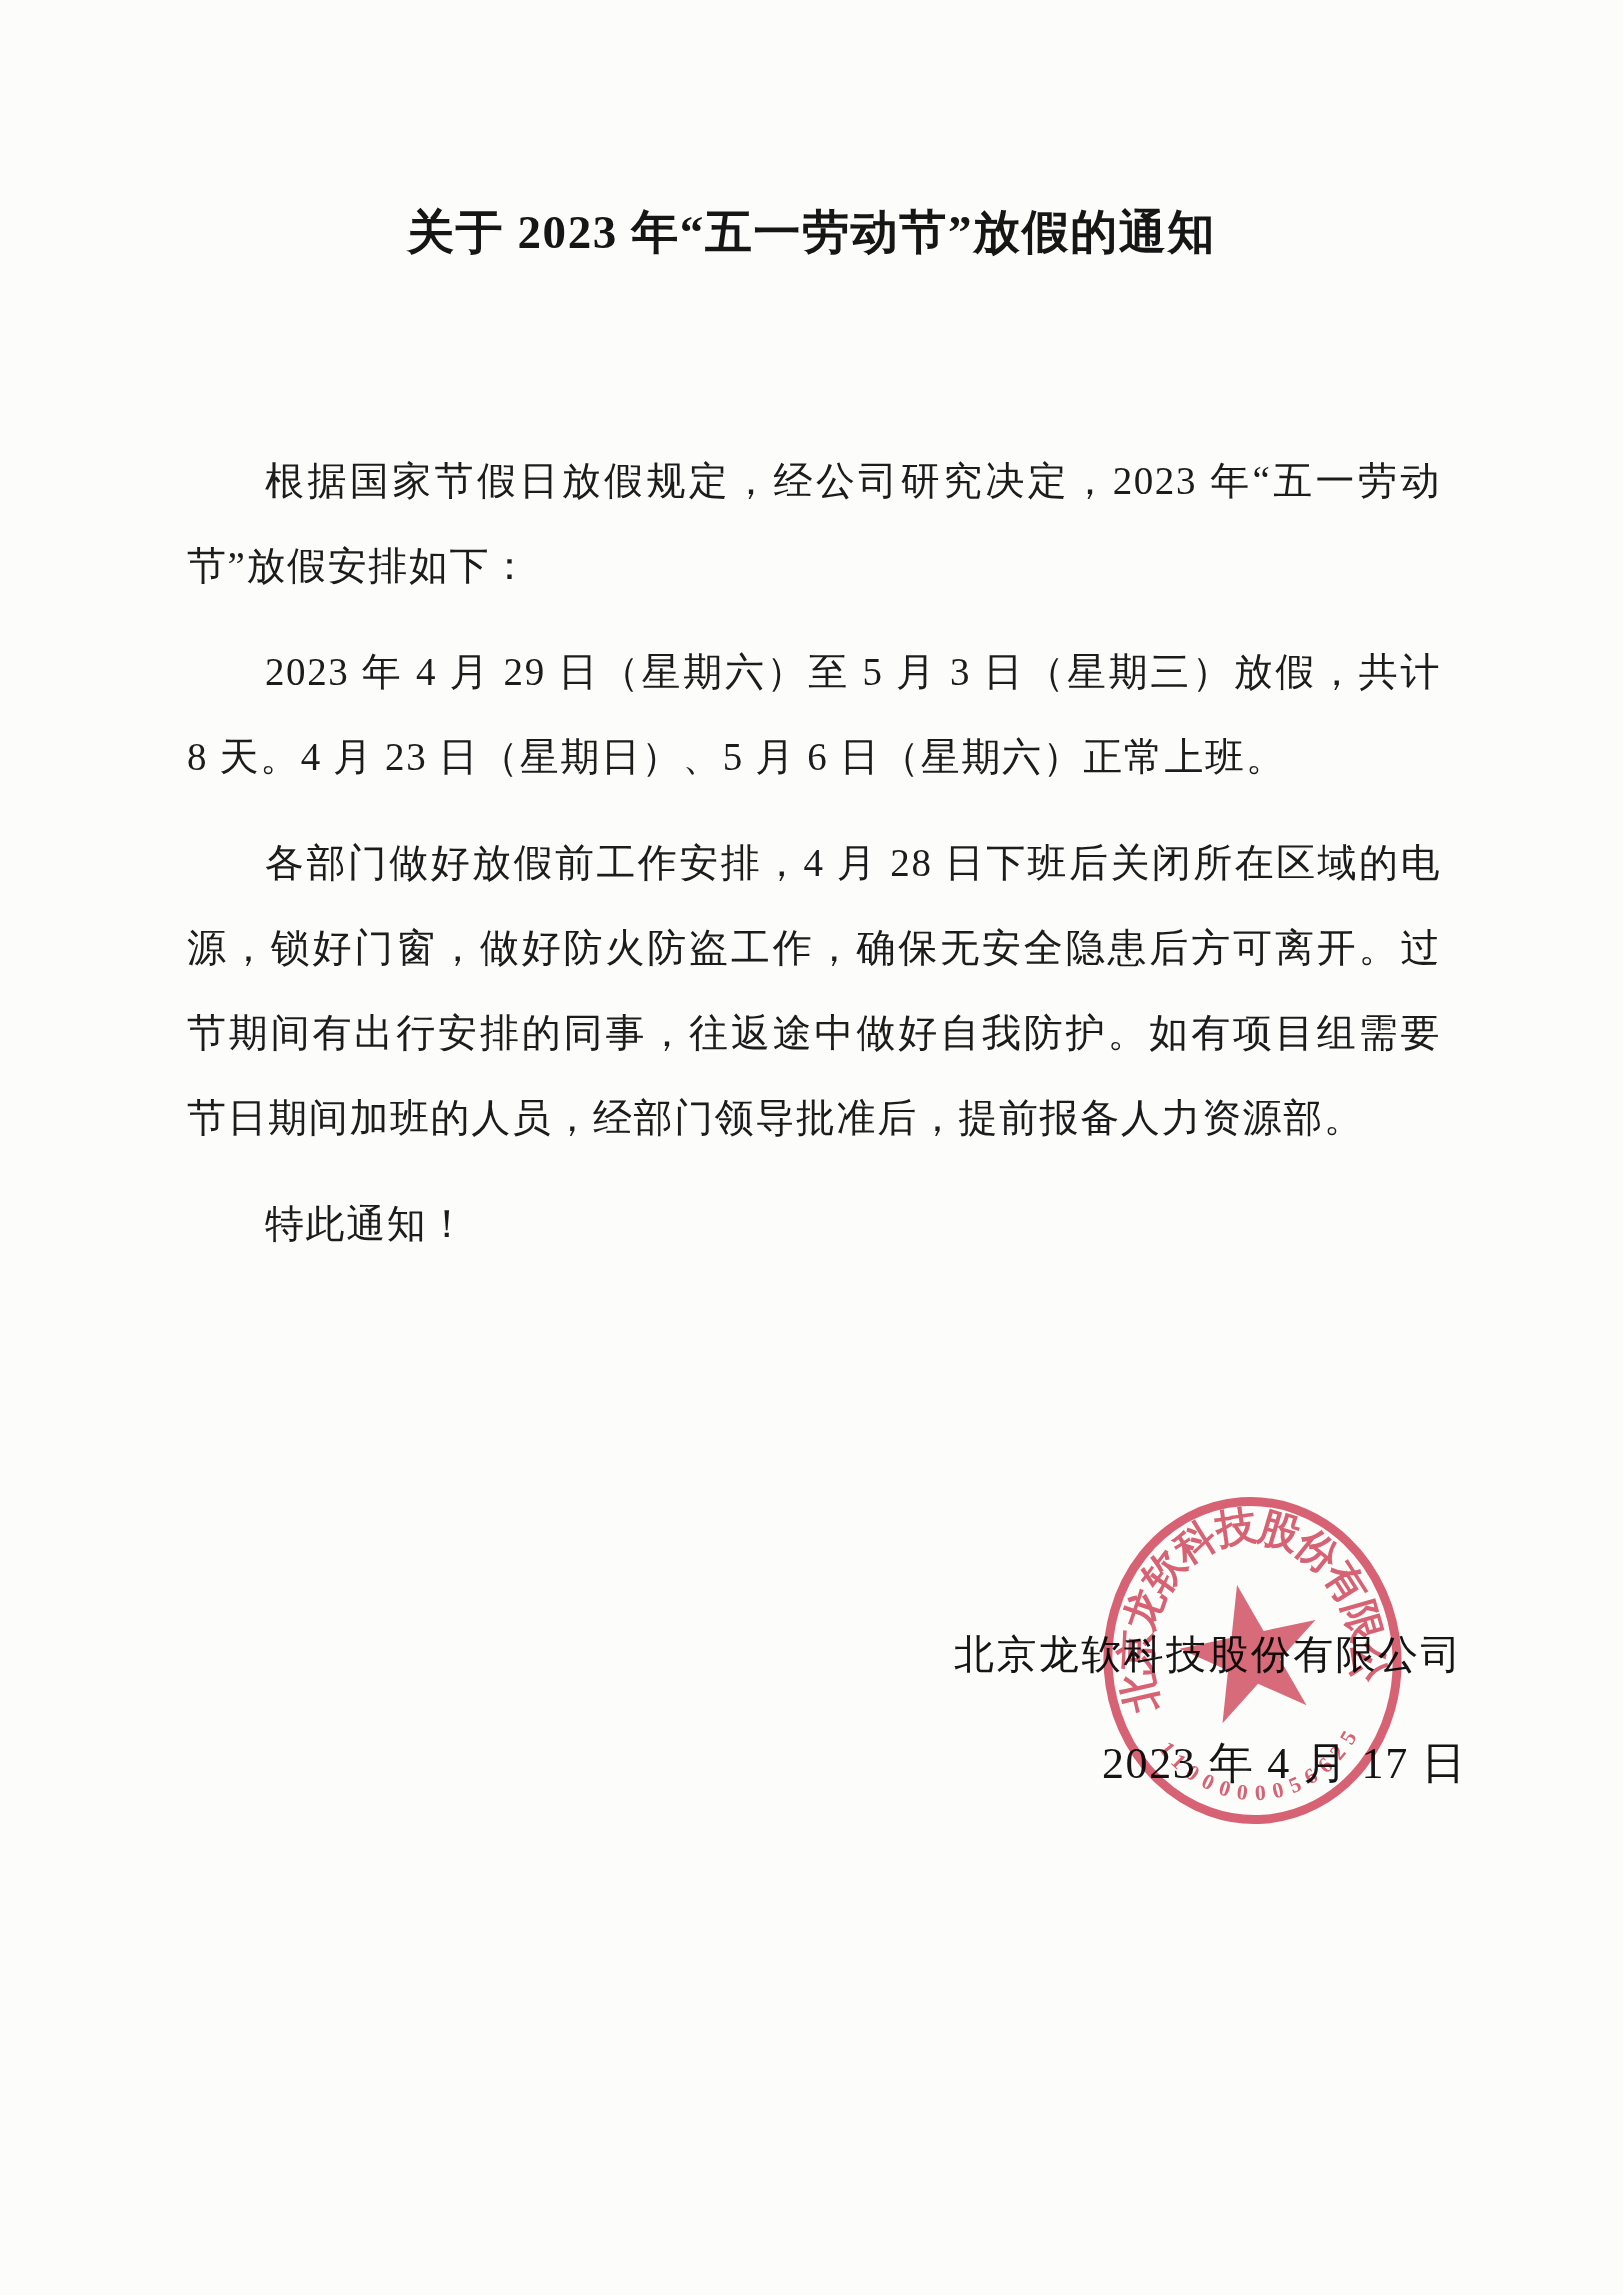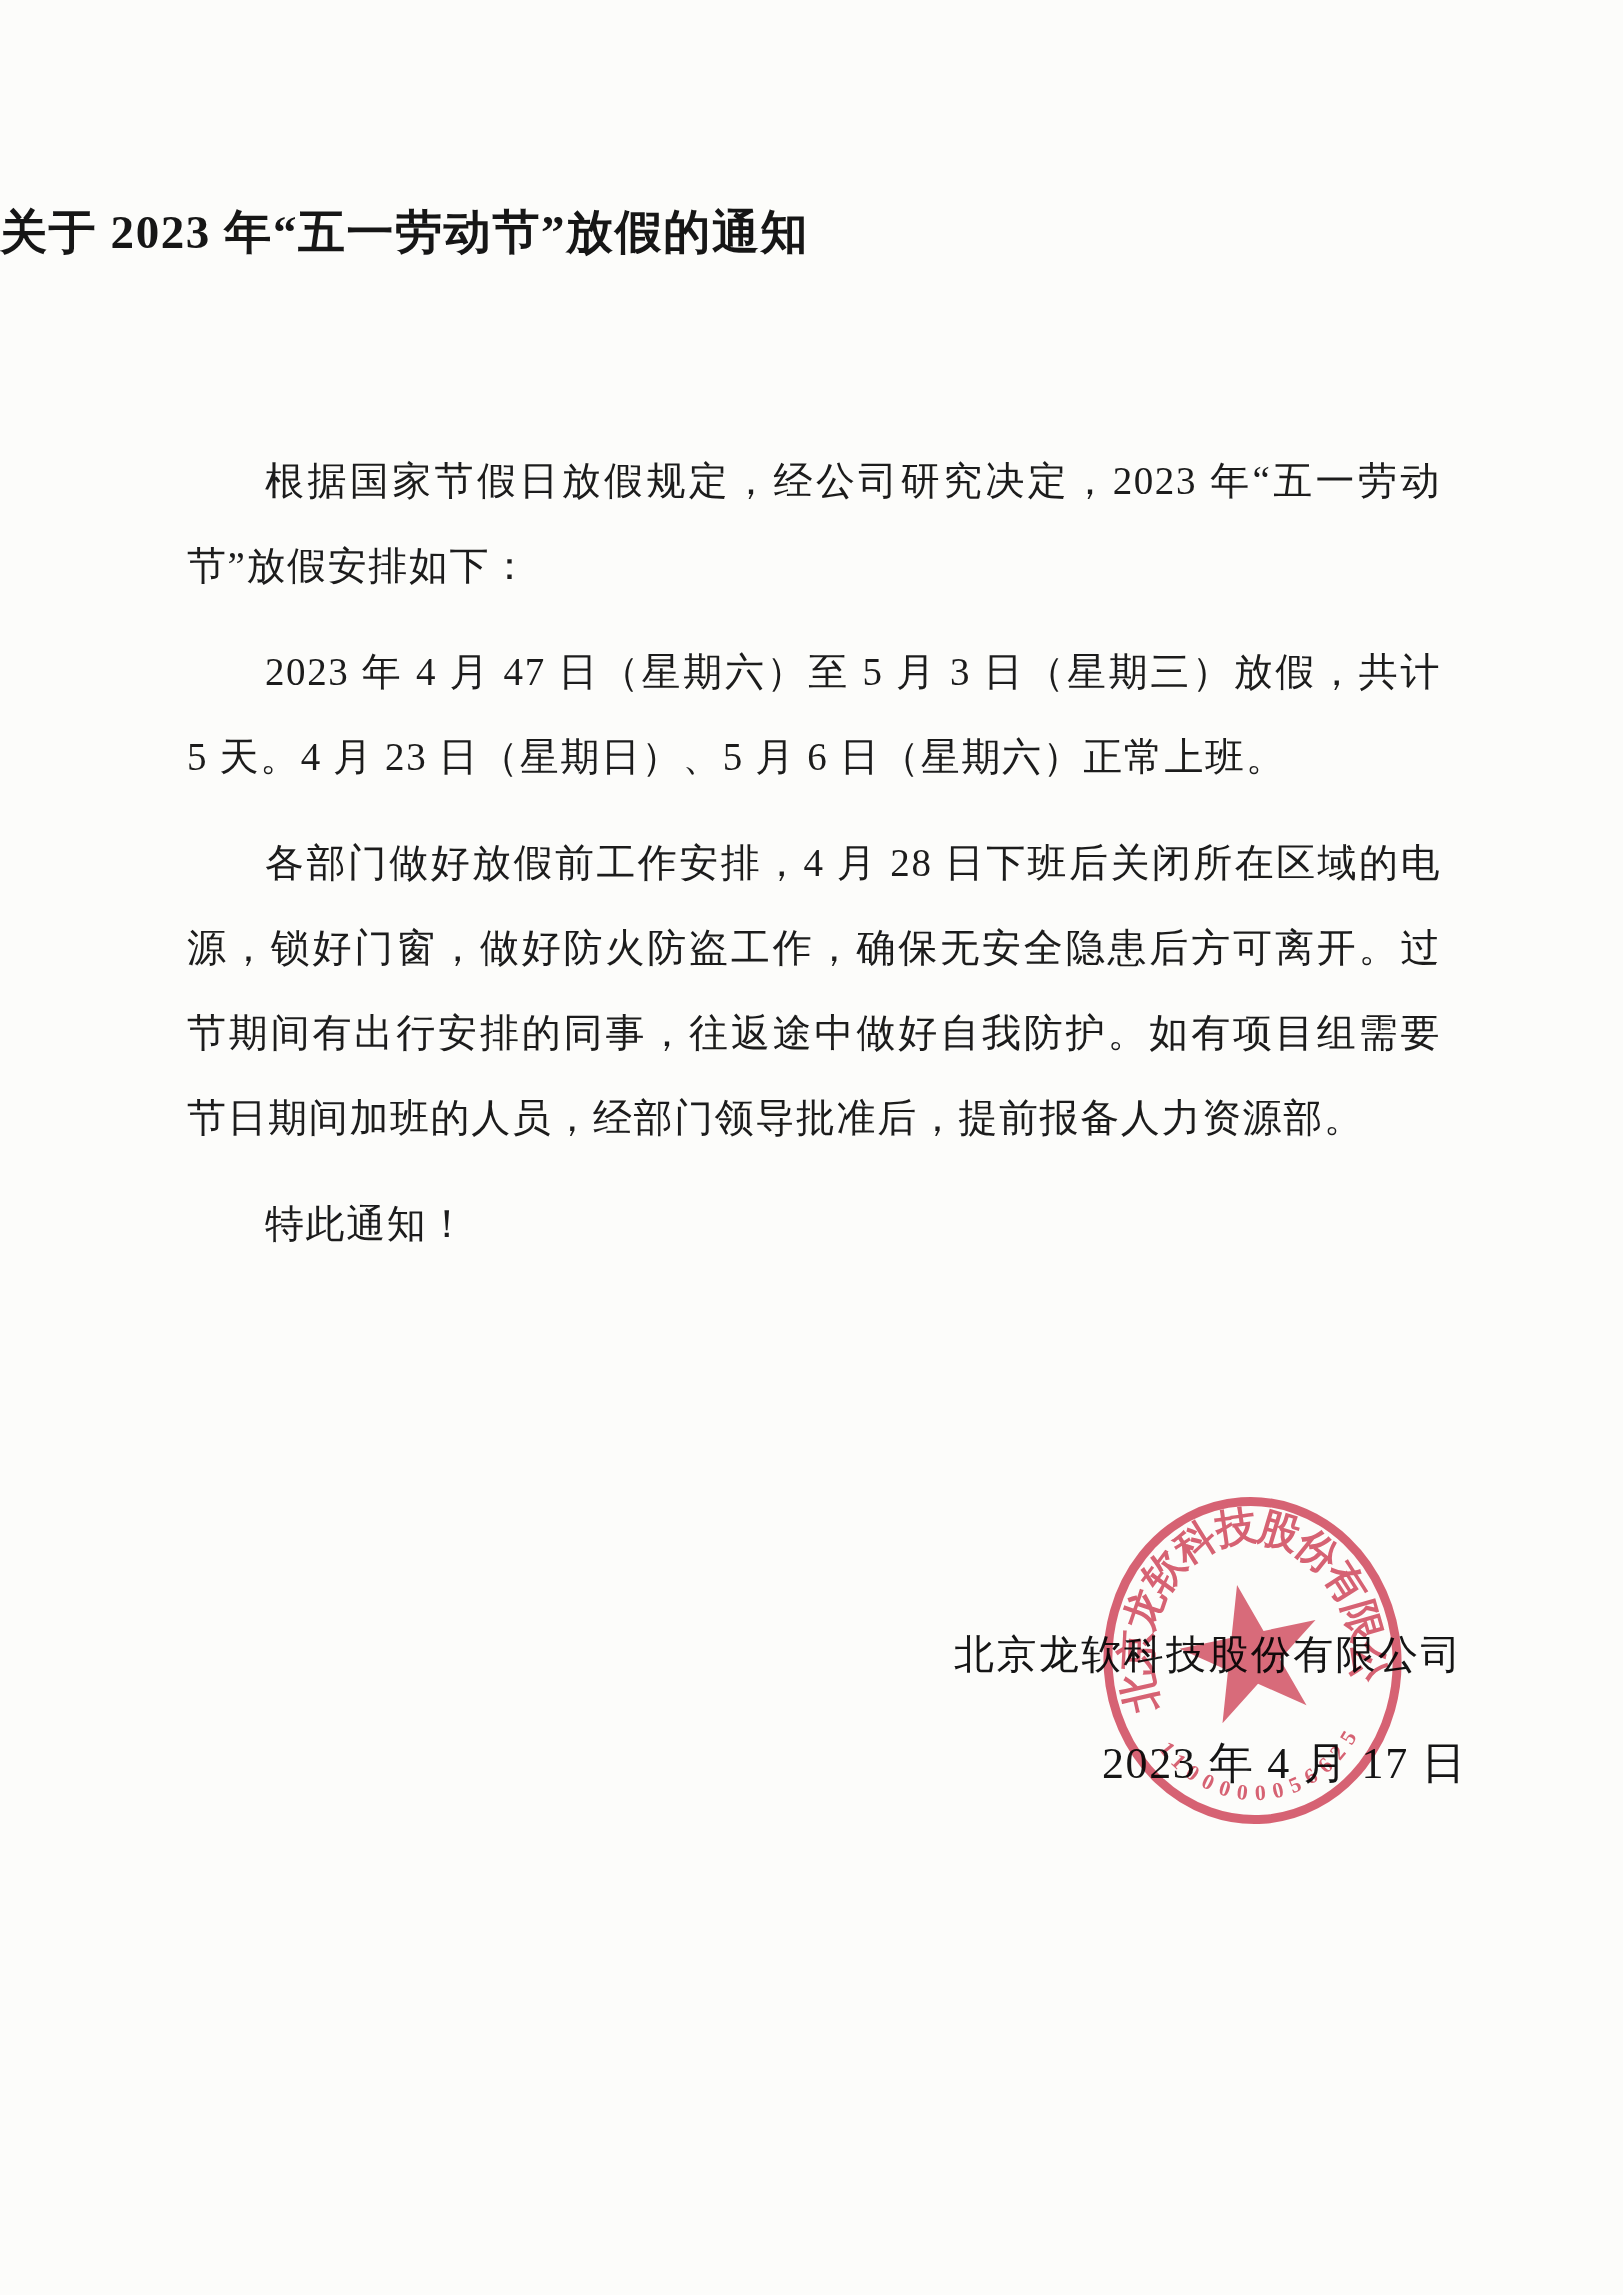--- a/index.html
+++ b/index.html
@@ -7,21 +7,21 @@
     position:relative;
     width:1623px;height:2295px;
     margin:0 auto;
     background:#fcfcfa;
     overflow:hidden;
     font-family:"Liberation Serif","DejaVu Serif",serif;
     color:#1a1a1a;
   }
   .title{
     position:absolute;top:201px;left:0;width:1623px;
-    text-align:left;
+    text-align:center;
     font-size:47px;font-weight:700;
     letter-spacing:1.6px;
     color:#161616;
   }
   .body-text{
     position:absolute;left:187px;top:438px;width:1254px;
     font-size:39px;line-height:85px;
     letter-spacing:1.6px;
     text-align:justify;
     text-justify:inter-ideograph;
@@ -54,21 +54,21 @@
 </style>
 </head>
 <body>
 
 <div class="page">
 
   <div class="title">关于 2023 年“五一劳动节”放假的通知</div>
 
   <div class="body-text">
     <p class="indent">根据国家节假日放假规定，经公司研究决定，2023 年“五一劳动节”放假安排如下：</p>
-    <p class="indent">2023 年 4 月 47 日（星期六）至 5 月 3 日（星期三）放假，共计 5 天。4 月 23 日（星期日）、5 月 6 日（星期六）正常上班。</p>
+    <p class="indent">2023 年 4 月 29 日（星期六）至 5 月 3 日（星期三）放假，共计 8 天。4 月 23 日（星期日）、5 月 6 日（星期六）正常上班。</p>
     <p class="indent">各部门做好放假前工作安排，4 月 28 日下班后关闭所在区域的电源，锁好门窗，做好防火防盗工作，确保无安全隐患后方可离开。过节期间有出行安排的同事，往返途中做好自我防护。如有项目组需要节日期间加班的人员，经部门领导批准后，提前报备人力资源部。</p>
     <p class="indent">特此通知！</p>
   </div>
 
   <div class="sig-company">北京龙软科技股份有限公司</div>
 
   <div class="sig-date">2023 年 4 月 17 日</div>
 
   <div class="seal">
     <svg viewBox="0 0 390 420" xmlns="http://www.w3.org/2000/svg">

